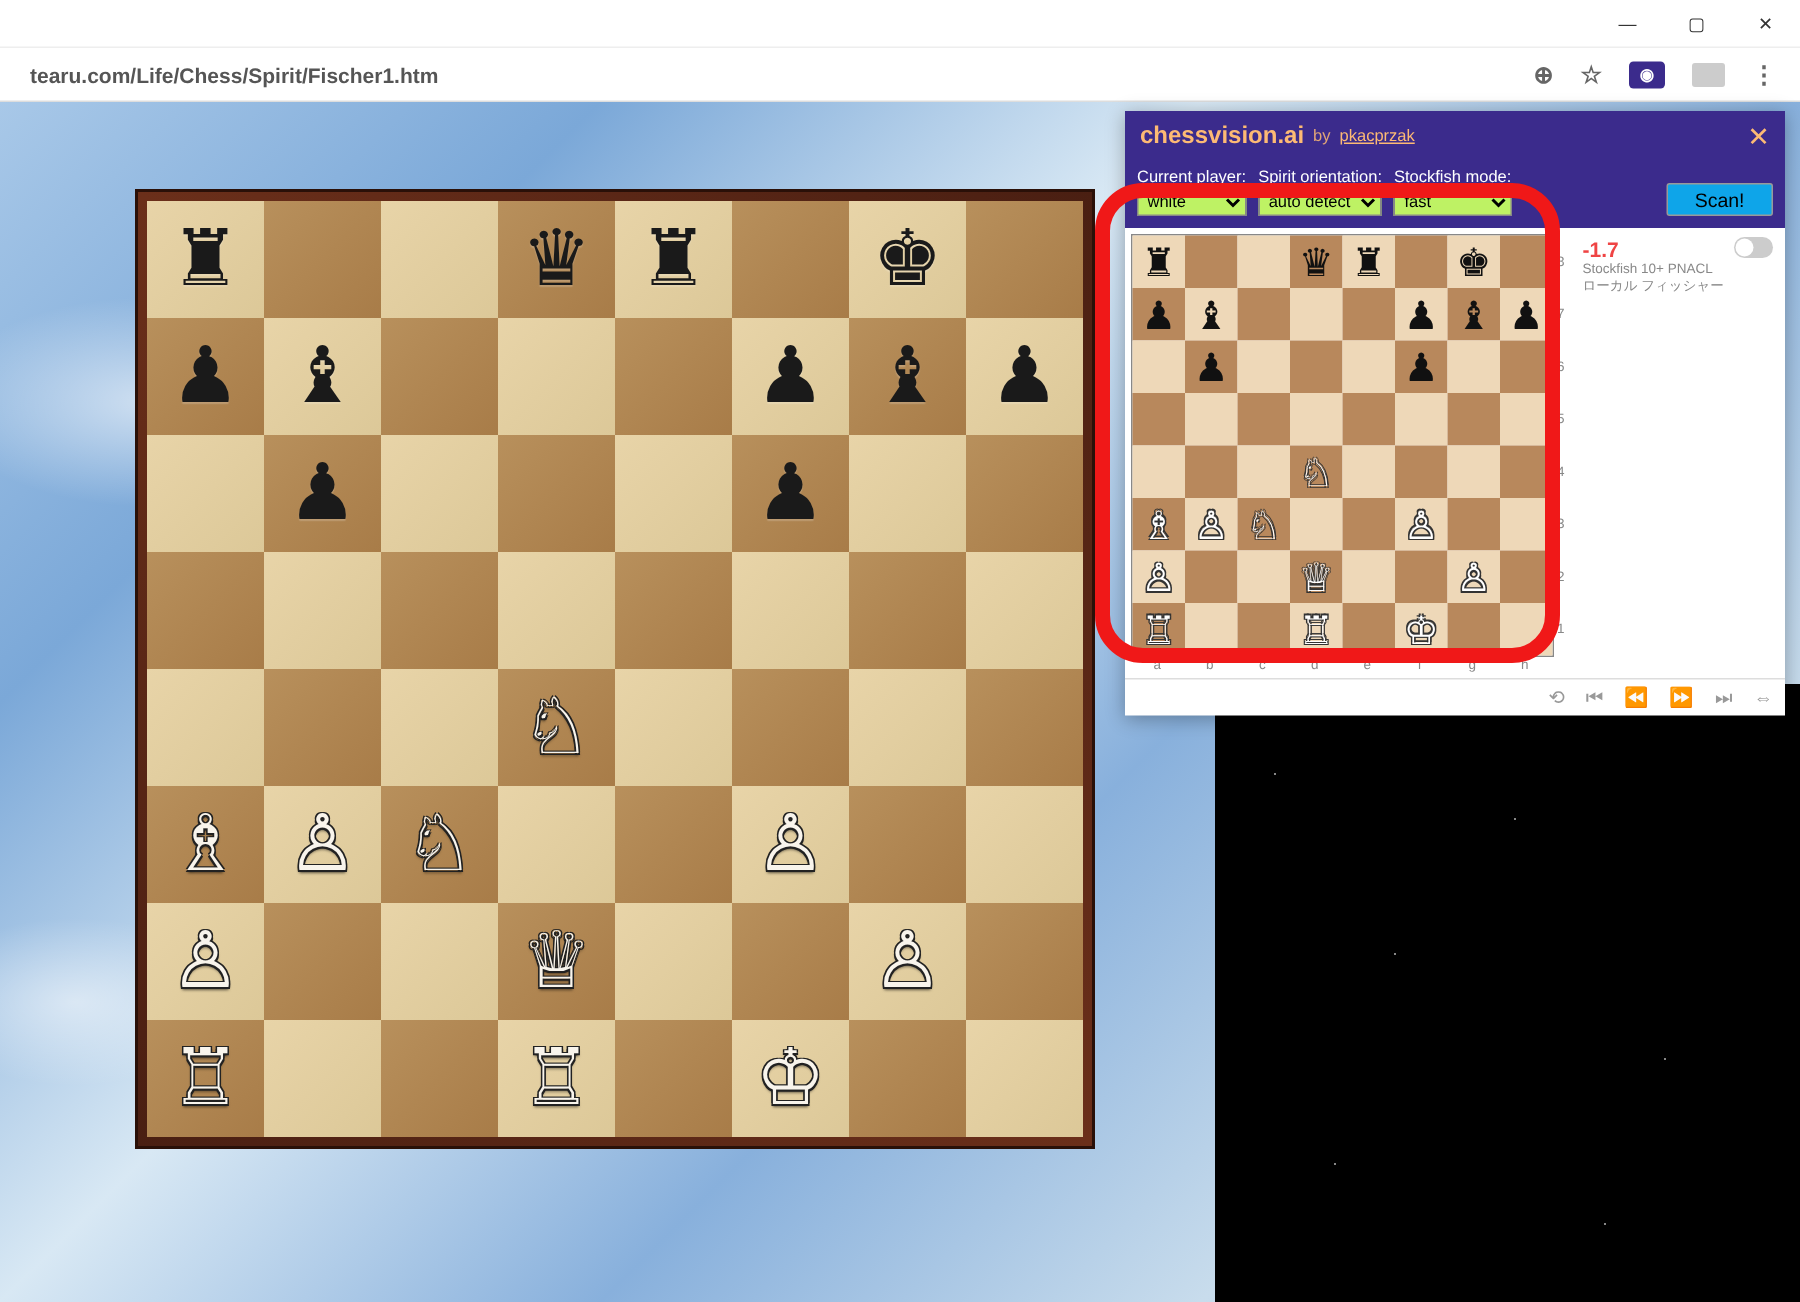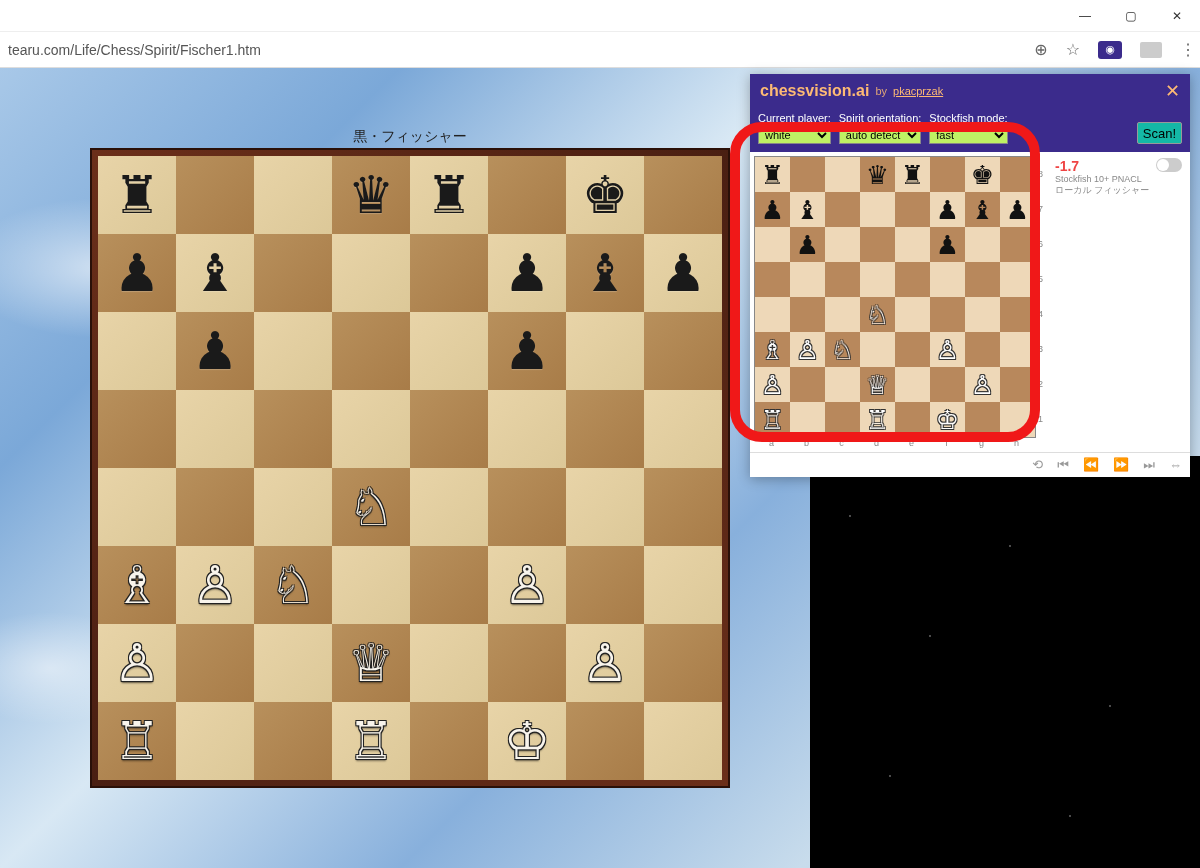--- a/index.html
+++ b/index.html
@@ -3,21 +3,21 @@
 <meta charset="utf-8">
 <style>
   * { box-sizing: border-box; margin: 0; padding: 0; }
   body { font-family: "Segoe UI", Arial, sans-serif; background: #fff; width: 1200px; height: 868px; overflow: hidden; }
 
   
   .titlebar { height: 32px; background: #fff; display: flex; justify-content: flex-end; align-items: center; border-bottom: 1px solid #eee; }
   .win-btn { width: 46px; height: 32px; display: flex; align-items: center; justify-content: center; font-size: 12px; color: #333; }
 
   
-  .urlbar { height: 36px; background: #fff; display: flex; align-items: center; padding: 0 4px; border-bottom: 1px solid #ddd; }
+  .urlbar { height: 36px; background: #fff; display: flex; align-items: center; padding: 0 16px; border-bottom: 1px solid #ddd; font-weight: bold; }
   .url { flex: 1; font-size: 14px; color: #555; padding-left: 4px; }
   .ur-icons { display: flex; gap: 18px; align-items: center; color: #666; font-size: 16px; }
   .ext-badge { width: 24px; height: 18px; background:#3b2b8c; color:#fff; display:flex; align-items:center; justify-content:center; border-radius:3px; font-size:11px; }
 
   
   .content { position: relative; height: 800px; background: linear-gradient(135deg,#a8c8e8 0%,#7ba8d8 20%,#d8e8f4 40%,#88b0dc 60%,#c8dcec 80%,#9cc0e0 100%); }
   .cloud-overlay { position:absolute; inset:0; background: radial-gradient(ellipse 200px 100px at 100px 200px, rgba(255,255,255,.6), transparent 70%), radial-gradient(ellipse 150px 80px at 50px 600px, rgba(255,255,255,.5), transparent 70%); }
 
   
   .starfield { position:absolute; right:0; top:388px; width:390px; height:412px; background:#000; }
@@ -38,21 +38,21 @@
   .ext { position:absolute; right:10px; top:6px; width:440px; background:#fff; box-shadow: 0 2px 12px rgba(0,0,0,.3); font-size:12px; }
   .ext-head { background:#3b2b8c; color:#fdba74; padding:6px 10px; display:flex; align-items:center; gap:6px; }
   .ext-head .brand { font-weight:700; font-size:16px; }
   .ext-head .by { font-size:11px; opacity:.85; }
   .ext-head .author { text-decoration: underline; font-size:11px; }
   .ext-head .close { margin-left:auto; font-size:18px; cursor:pointer; }
   .ext-controls { background:#3b2b8c; color:#fff; display:flex; padding:4px 8px 8px; gap:8px; align-items:flex-end; position:relative; }
   .ctrl { display:flex; flex-direction:column; gap:2px; }
   .ctrl label { font-size:11px; }
   .ctrl select { font-size:11px; background:#bef264; border:1px solid #888; padding:1px 2px; }
-  .scan-btn { margin-left:auto; background:#14b8a6; border:1px solid #999; padding:3px 5px; border-radius:2px; font-size:13px; height:22px; }
+  .scan-btn { margin-left:auto; background:#0ea5e9; border:1px solid #999; padding:3px 18px; border-radius:2px; font-size:13px; height:22px; }
 
   .ext-body { display:flex; height:300px; position:relative; }
   .mini-wrap { padding:4px; }
   .mini-board { display:grid; grid-template-columns: repeat(8,35px); grid-template-rows: repeat(8,35px); border:1px solid #888; }
   .msq { display:flex; align-items:center; justify-content:center; font-size:26px; line-height:1; }
   .ml { background:#eed8b8; }
   .md { background:#b8885c; }
   .mini-files { display:grid; grid-template-columns: repeat(8,35px); font-size:9px; color:#888; text-align:center; }
   .mini-ranks { display:grid; grid-template-rows: repeat(8,35px); font-size:9px; color:#888; }
   .mini-ranks span { display:flex; align-items:center; padding-left:2px; }
@@ -87,21 +87,20 @@
     <span style="width:22px;height:16px;background:#ccc;border-radius:2px;display:inline-block"></span>
     <span>⋮</span>
   </div>
 </div>
 
 <div class="content">
   <div class="cloud-overlay"></div>
   <div class="starfield"></div>
 
   <div class="board-wrap">
-    <div class="board-label">黒・フィッシャー</div>
     <div class="board-frame">
       <div class="board" id="main-board">
           <div class="sq light bp">♜</div>
           <div class="sq dark"></div>
           <div class="sq light"></div>
           <div class="sq dark bp">♛</div>
           <div class="sq light bp">♜</div>
           <div class="sq dark"></div>
           <div class="sq light bp">♚</div>
           <div class="sq dark"></div>

